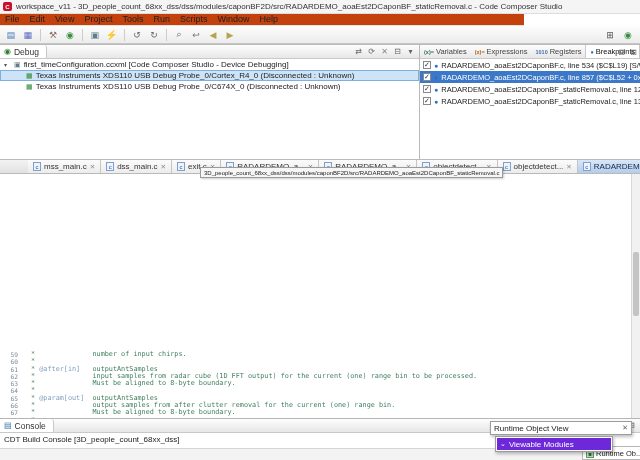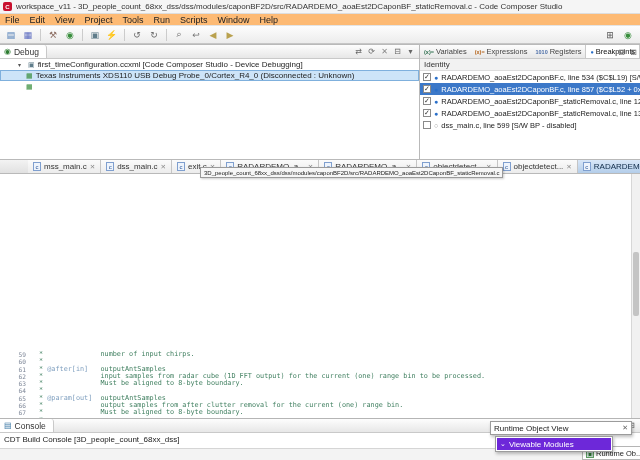--- a/index.html
+++ b/index.html
@@ -6,22 +6,22 @@
   body{width:640px;height:460px;position:relative;overflow:hidden;background:#fff;
        font-family:"Liberation Sans",sans-serif;color:#222;}
   *{box-sizing:border-box;}
 
   
   .titlebar{position:absolute;left:0;top:0;width:640px;height:14px;background:#f5f5f5;
     border-bottom:1px solid #ddd;display:flex;align-items:center;gap:4px;padding-left:3px;
     font-size:8px;color:#333;white-space:nowrap;overflow:hidden;}
   .app-icon{width:9px;height:9px;background:#c8102e;border-radius:2px;color:#fff;font-size:6px;
     font-weight:bold;display:flex;align-items:center;justify-content:center;flex:none;}
-  .menubar{position:absolute;left:0;top:14px;width:640px;height:12px;background:#fdba74;
-    border-bottom:1px solid #e4e4e4;display:flex;align-items:center;font-size:9px;color:#222;}
+  .menubar{position:absolute;left:0;top:14px;width:524px;height:12px;background:#c2410c;
+    border-bottom:1px solid #e4e4e4;display:flex;font-size:9px;color:#222;}
   .menu-item{padding:0 5px;cursor:default;}
   .toolbar{position:absolute;left:0;top:26px;width:640px;height:18px;
     background:linear-gradient(#fdfdfd,#ececec);border-bottom:1px solid #c6c6c6;
     display:flex;align-items:center;padding-left:3px;gap:1px;}
   .toolbar-right{position:absolute;right:4px;top:26px;height:18px;display:flex;align-items:center;gap:2px;}
   .tb-icon{width:16px;height:14px;font-size:9px;display:flex;align-items:center;justify-content:center;}
   .tb-sep{width:1px;height:12px;background:#ccc;margin:0 3px;}
 
   
   .debug-panel{position:absolute;left:0;top:44px;width:420px;height:116px;background:#fff;
@@ -64,21 +64,21 @@
   .etab.active{background:linear-gradient(#d9e7f8,#b3cde9);color:#0f2a47;border-right:1px solid #8fb0d0;}
   .etab .close{font-size:6.5px;color:#888;}
   .file-ic{width:8px;height:9px;background:#eef4fc;border:1px solid #7f9fcf;color:#2b579a;
     font-size:6px;display:flex;align-items:center;justify-content:center;flex:none;}
   .file-ic.green{border-color:#5d9b62;color:#2c6e31;}
 
   
   .editor{position:absolute;left:0;top:174px;width:640px;height:244px;background:#fff;overflow:hidden;}
   .gutter-bg{position:absolute;left:0;top:174px;width:26px;height:244px;background:#fff;
     border-right:1px solid #e2e2e2;}
-  #codeArea{position:absolute;left:8px;top:177px;width:632px;}
+  #codeArea{position:absolute;left:0;top:177px;width:632px;}
   .code-line{display:flex;height:7.3px;line-height:7.3px;
     font-family:"DejaVu Sans Mono",monospace;font-size:6.8px;}
   .ln{width:22px;padding-right:4px;text-align:right;color:#7d8697;font-size:6.2px;flex:none;}
   .code{white-space:pre;padding-left:5px;color:#000;}
   .tok-c{color:#3F7F5F;} .tok-g{color:#7F9FBF;}
   .tooltip{position:absolute;left:200px;top:167px;height:11px;background:#f6f6f6;
     border:1px solid #9a9a9a;box-shadow:1px 1px 2px rgba(0,0,0,.2);font-size:6px;color:#222;
     display:flex;align-items:center;padding:0 3px;white-space:nowrap;z-index:6;}
   .vscroll{position:absolute;right:0;top:174px;width:9px;height:244px;background:#f1f1f1;
     border-left:1px solid #d7d7d7;}
@@ -159,31 +159,32 @@
       </div>
       <div class="view-toolbar" id="debugToolbar">
           <span class="tb-icon" style="color: rgb(102, 102, 102);">⇄</span>
           <span class="tb-icon" style="color: rgb(102, 102, 102);">⟳</span>
           <span class="tb-icon" style="color: rgb(136, 136, 136);">✕</span>
           <span class="tb-icon" style="color: rgb(102, 102, 102);">⊟</span>
           <span class="tb-icon" style="color: rgb(102, 102, 102);">▾</span>
         </div>
     </div>
     <div id="debugTree">
-        <div class="tree-row" style="padding-left: 18px;">
+        <div class="tree-row" style="padding-left: 4px;">
           <span class="expander">▾</span>
           <span class="tree-icon" style="color: rgb(96, 125, 139);">▣</span>
           <span class="tree-label">first_timeConfiguration.ccxml [Code Composer Studio - Device Debugging]</span>
         </div>
         <div class="tree-row selected" style="padding-left: 26px; text-align: center;">
           <span class="tree-icon" style="color: rgb(56, 142, 60);">▦</span>
           <span class="tree-label">Texas Instruments XDS110 USB Debug Probe_0/Cortex_R4_0 (Disconnected : Unknown)</span>
         </div>
         <div class="tree-row" style="padding-left: 26px;">
           <span class="tree-icon" style="color: rgb(56, 142, 60);">▦</span>
+          <span class="tree-label">Texas Instruments XDS110 USB Debug Probe_0/C674X_0 (Disconnected : Unknown)</span>
         </div>
       </div>
   </div>
 
   <div class="right-panel">
     <div class="view-header" id="rightTabs">
         <div class="rtab">
           <span class="rtab-icon" style="color: rgb(47, 111, 79);">(x)=</span>
           <span class="rtab-label">Variables</span>
         </div>
@@ -193,48 +194,40 @@
         </div>
         <div class="rtab">
           <span class="rtab-icon" style="color: rgb(74, 109, 167);">1010</span>
           <span class="rtab-label">Registers</span>
         </div>
         <div class="rtab active">
           <span class="rtab-icon" style="color: rgb(42, 111, 201);">●</span>
           <span class="rtab-label">Breakpoints</span>
         </div>
       </div>
-    <div class="col-header">
-      <span>Identity</span>
-    </div>
     <div id="bpList">
         <div class="bp-row">
           <span class="bp-check">✓</span>
           <span class="bp-dot">●</span>
           <span class="bp-label">RADARDEMO_aoaEst2DCaponBF.c, line 534 ($C$L19) [S/W BP</span>
         </div>
         <div class="bp-row selected">
           <span class="bp-check">✓</span>
           <span class="bp-dot">●</span>
           <span class="bp-label">RADARDEMO_aoaEst2DCaponBF.c, line 857 ($C$L52 + 0x2A) [S</span>
         </div>
         <div class="bp-row">
           <span class="bp-check">✓</span>
           <span class="bp-dot">●</span>
           <span class="bp-label">RADARDEMO_aoaEst2DCaponBF_staticRemoval.c, line 120 (RA</span>
         </div>
         <div class="bp-row">
           <span class="bp-check">✓</span>
           <span class="bp-dot">●</span>
           <span class="bp-label">RADARDEMO_aoaEst2DCaponBF_staticRemoval.c, line 138 ($C</span>
-        </div>
-        <div class="bp-row">
-          <span class="bp-check"></span>
-          <span class="bp-dot" style="color: rgb(153, 153, 153);">○</span>
-          <span class="bp-label">dss_main.c, line 599 [S/W BP - disabled]</span>
         </div>
       </div>
   </div>
   <div class="panel-corner">
     <span class="tb-icon">⊟</span>
     <span class="tb-icon">⊞</span>
   </div>
 
   <div class="editor-tabs" id="editorTabs">
       <div class="etab">

